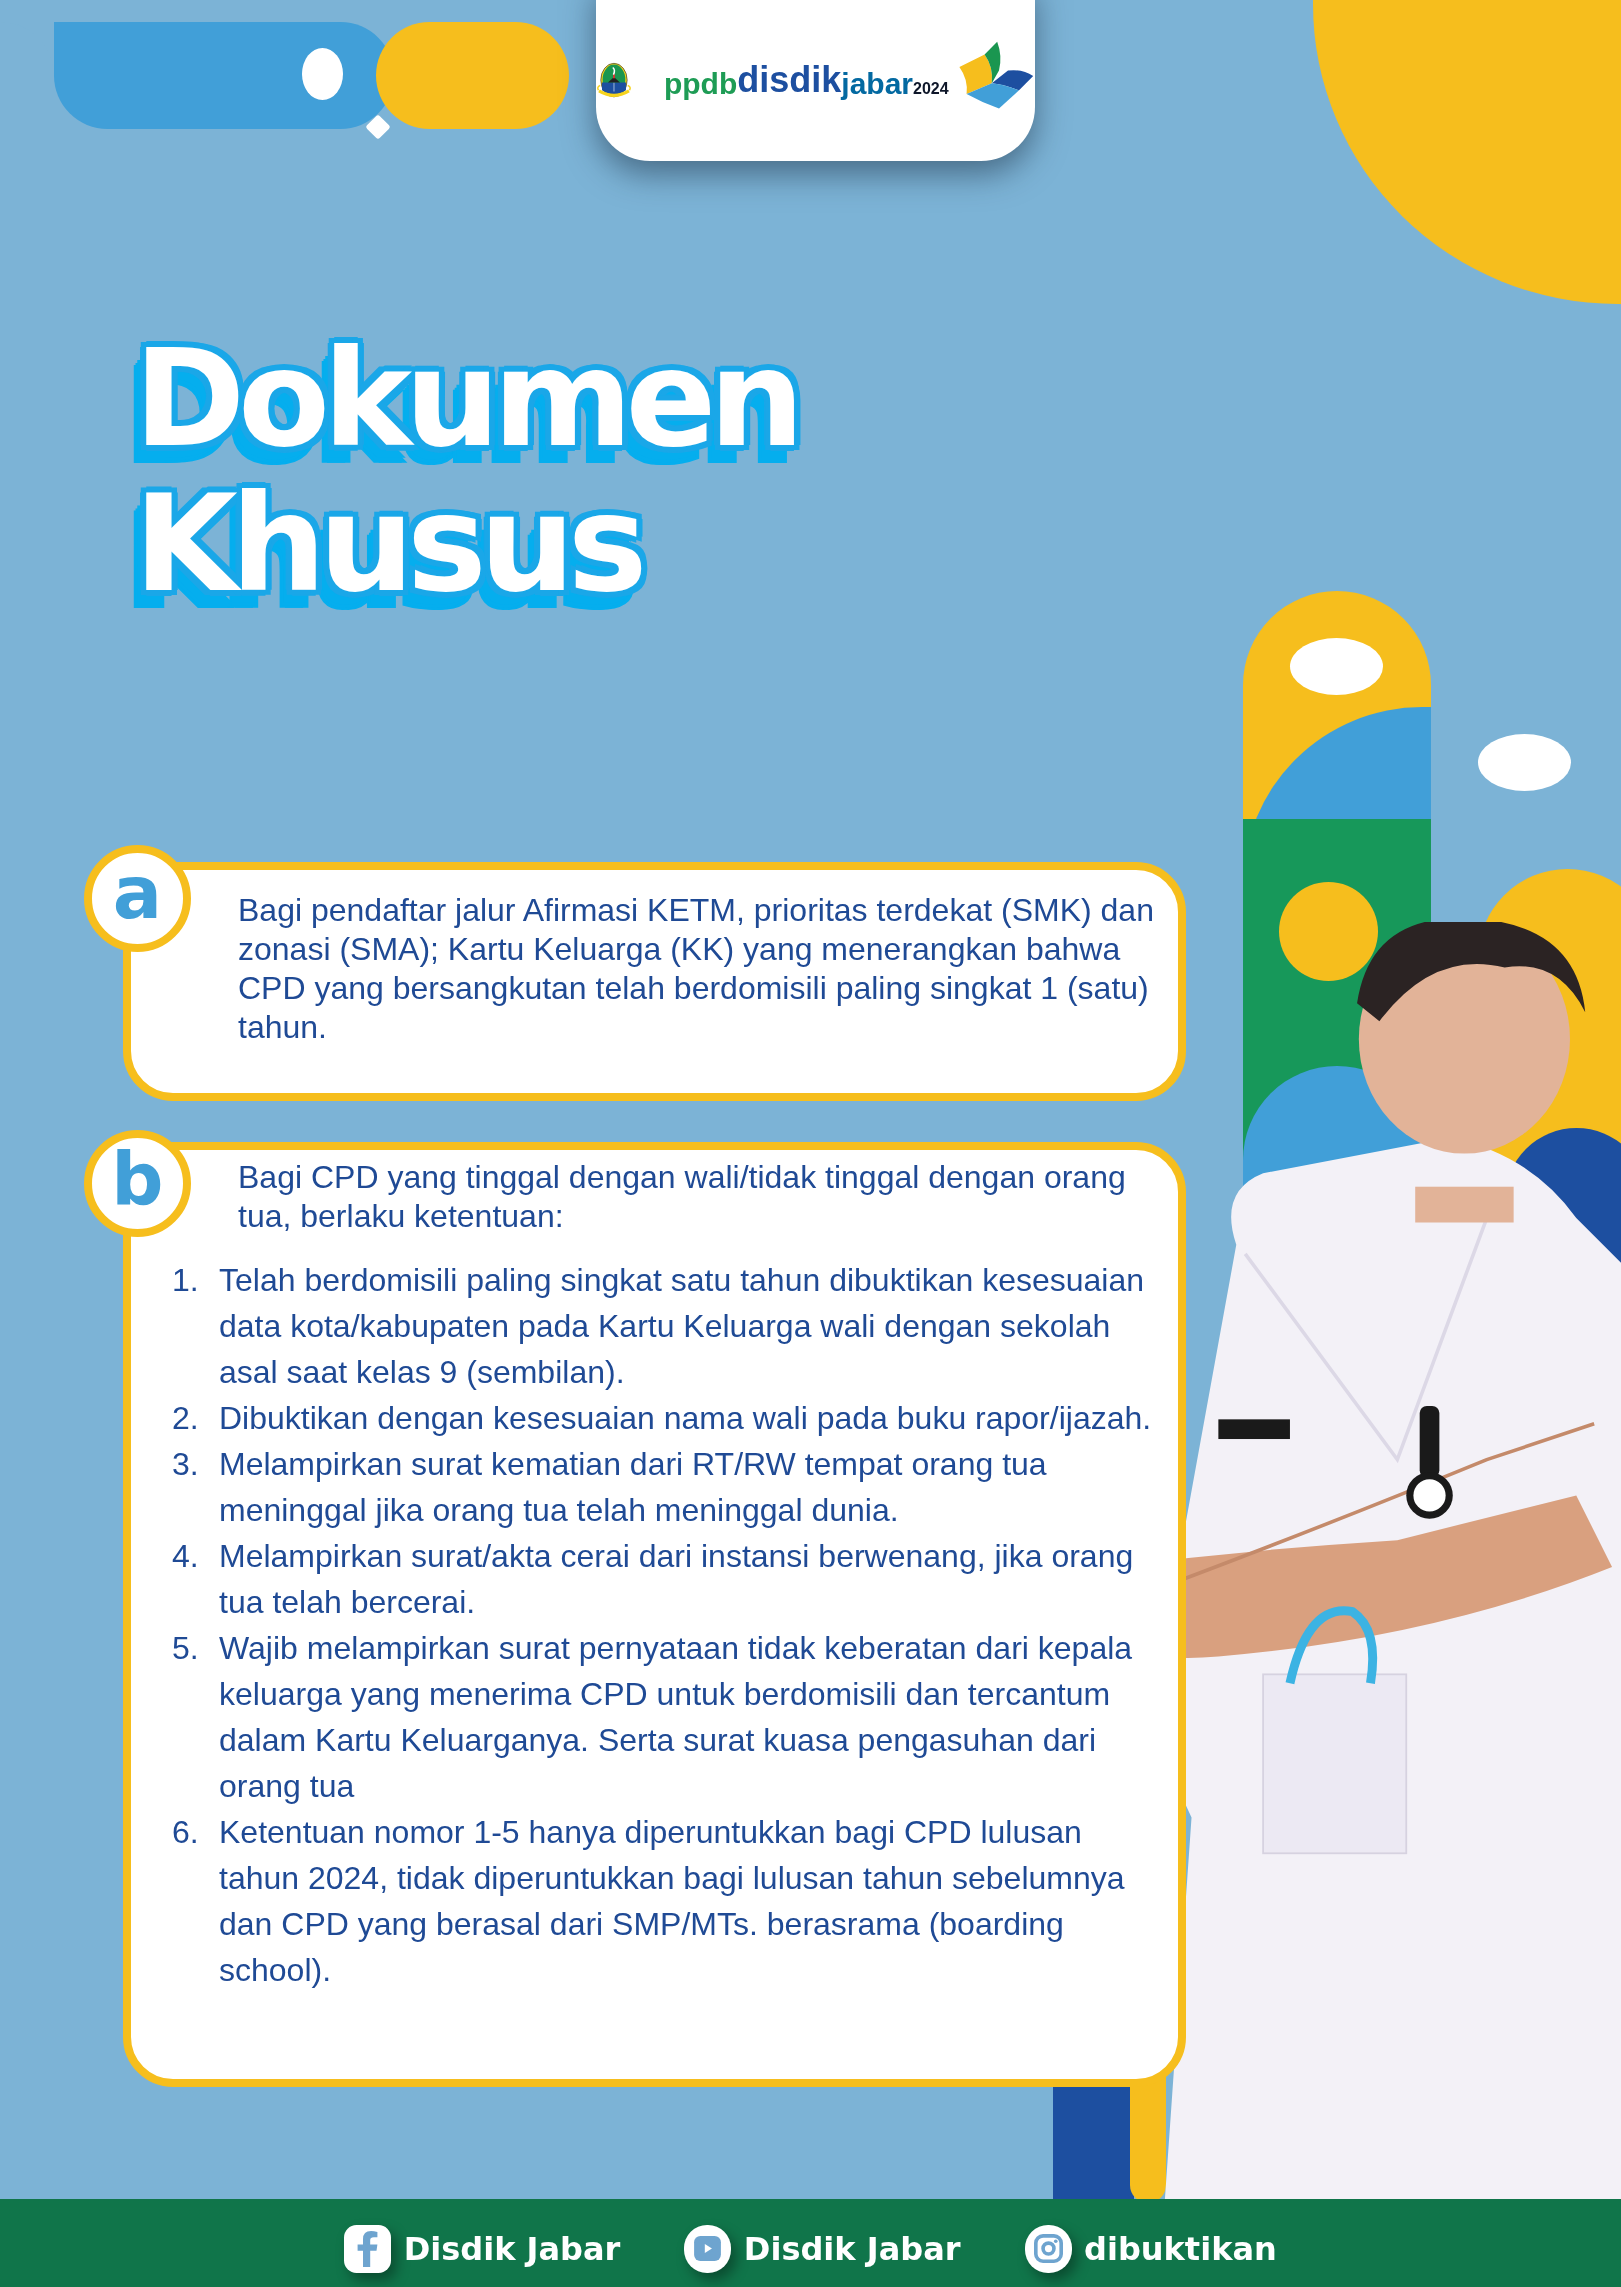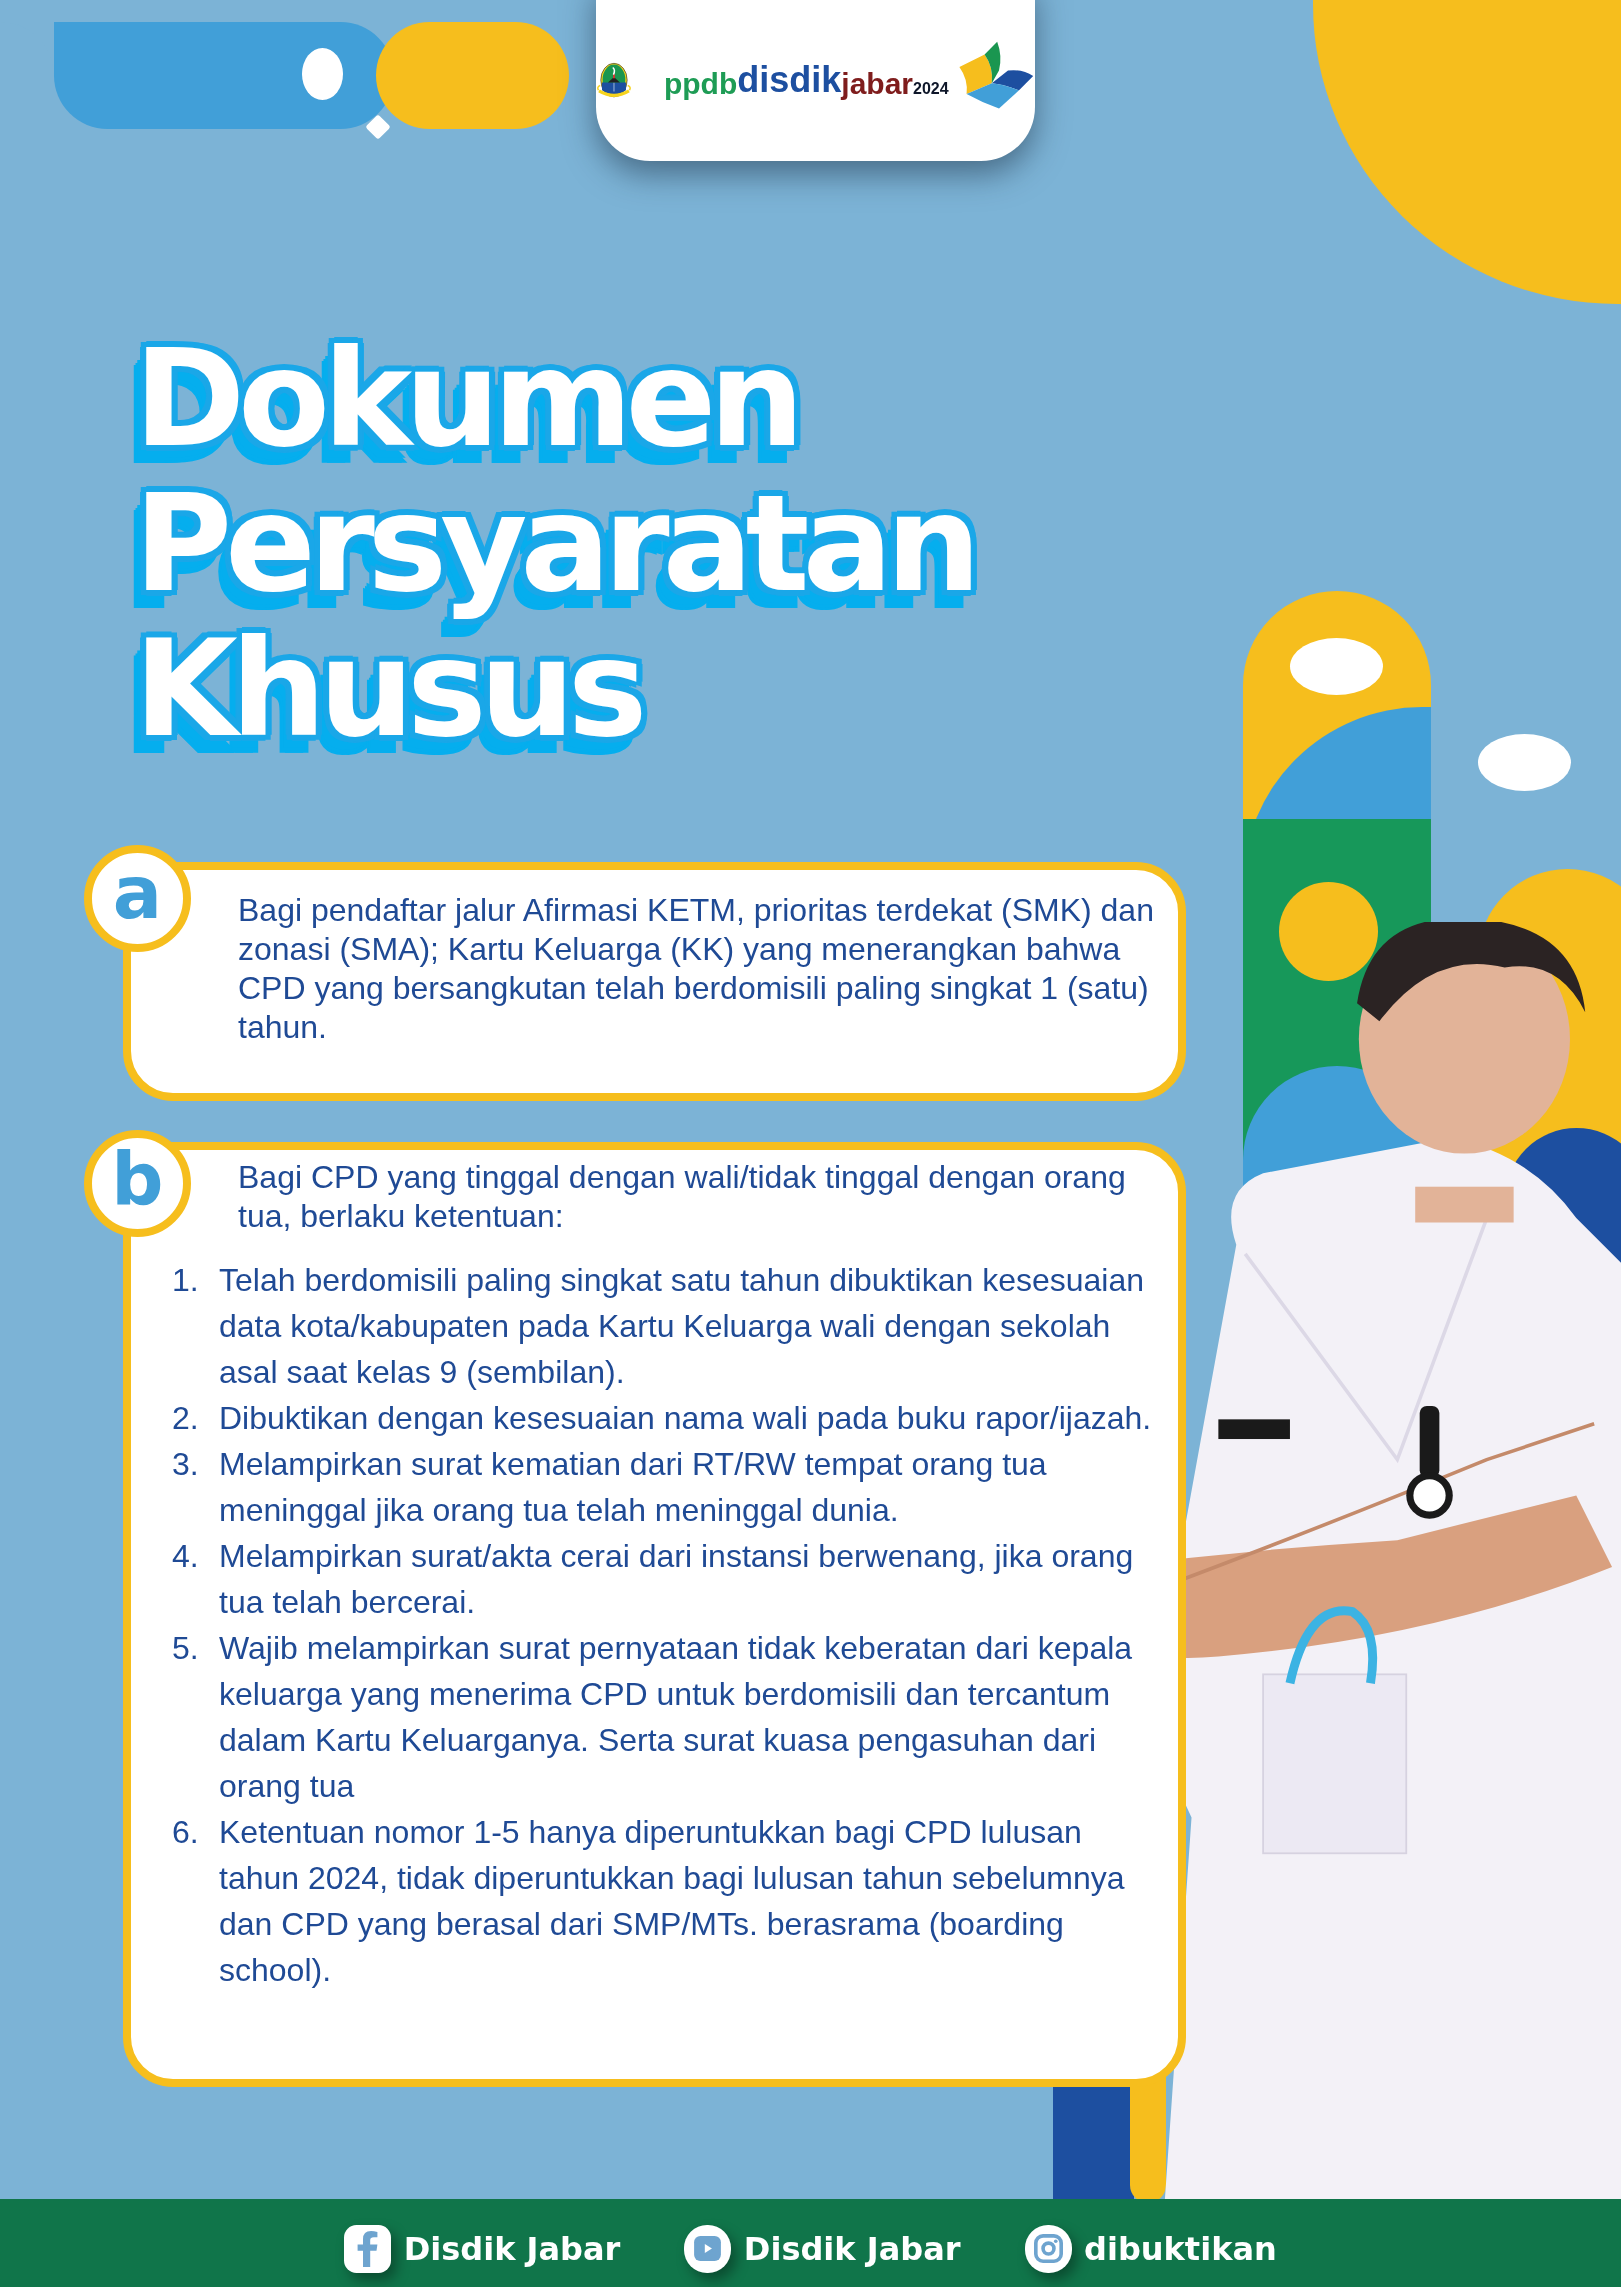--- a/index.html
+++ b/index.html
@@ -13,21 +13,21 @@
   .tl-spark{left:369px;top:118px;width:18px;height:18px;background:#fff;transform:rotate(45deg);border-radius:2.7px;}
   
   .tr-circle{left:1313px;top:-296px;width:609px;height:600px;background:#f6be1d;border-radius:50%;}
   
   .logo-panel{left:596px;top:-18px;width:439px;height:179px;background:#fff;border-radius:0 0 54px 54px;box-shadow:0 12.5px 32px rgba(30,50,70,.55);display:flex;align-items:center;justify-content:center;gap:32px;padding-top:18px;box-sizing:border-box;}
   .crest{width:107px;height:116px;}
   .ppdb-logo{display:flex;align-items:center;gap:5.4px;}
   .ppdb-text{display:flex;flex-direction:row;align-items:flex-end;line-height:.9;font-weight:bold;}
   .ppdb-text .l1{color:#1e9c55;font-size:30px;}
   .ppdb-text .l2{color:#1d4fa0;font-size:36px;}
-  .ppdb-text .l3{color:#7f1d1d;font-size:30px;}
+  .ppdb-text .l3{color:#0369a1;font-size:30px;}
   .ppdb-text .l4{color:#0f172a;font-size:16px;}
   
   .title{left:134px;top:327px;margin:0;font-family:"DejaVu Sans",sans-serif;font-weight:bold;font-size:134px;line-height:145px;letter-spacing:-7.2px;color:#fff;
     text-shadow:-5.4px -5.4px 0 #1aa7e8,5.4px -5.4px 0 #1aa7e8,-5.4px 5.4px 0 #1aa7e8,5.4px 5.4px 0 #1aa7e8,0 -6.3px 0 #1aa7e8,0 6.3px 0 #1aa7e8,-6.3px 0 0 #1aa7e8,6.3px 0 0 #1aa7e8,
       -9px 12.5px 0 #05aeee,-10.7px 16px 0 #05aeee,-12.5px 18px 0 #05aeee,-7.2px 18px 0 #05aeee;}
   .title span{display:block;}
   
   .pill1{left:1243px;top:591px;width:188px;height:1612px;border-radius:94px 94px 0 0;background:#f6be1d;overflow:hidden;}
   .pill1 .blue{position:absolute;left:0;top:116px;width:188px;height:179px;background:#419fd8;border-radius:179px 0 0 0;}
   .pill1 .green{position:absolute;left:0;top:228px;width:188px;height:448px;background:#17985a;}
@@ -94,21 +94,20 @@
       <path d="M6 30 L34 16 Q44 30 42 48 L14 60 Q16 44 6 30z" fill="#f6be1d"></path>
       <path d="M34 16 L48 2 Q54 18 50 34 L42 48 Q44 30 34 16z" fill="#1a9650"></path>
       <path d="M42 48 L60 34 Q76 32 88 40 L72 56 Q58 50 42 48z" fill="#1d4fa0"></path>
       <path d="M14 60 L42 48 Q58 50 72 56 L50 76 Q32 70 14 60z" fill="#419fd8"></path>
     </svg>
   </div>
 </div>
 
 <h1 class="abs title">
   <span>Dokumen</span>
-  <span>Persyaratan</span>
   <span>Khusus</span>
 </h1>
 
 <div class="abs pill2"></div>
 <div class="abs pill2b"></div>
 <div class="abs wdot2"></div>
 <div class="abs pill1">
   <div class="blue"></div>
   <div class="green"></div>
   <div class="ydot"></div>

